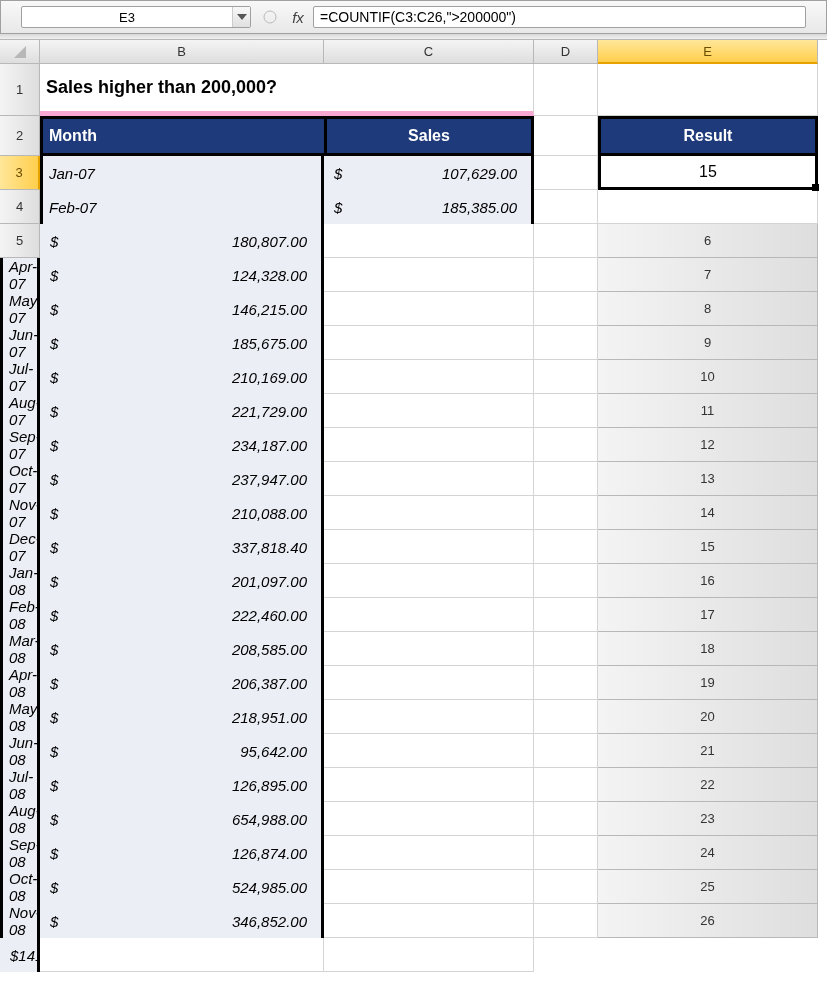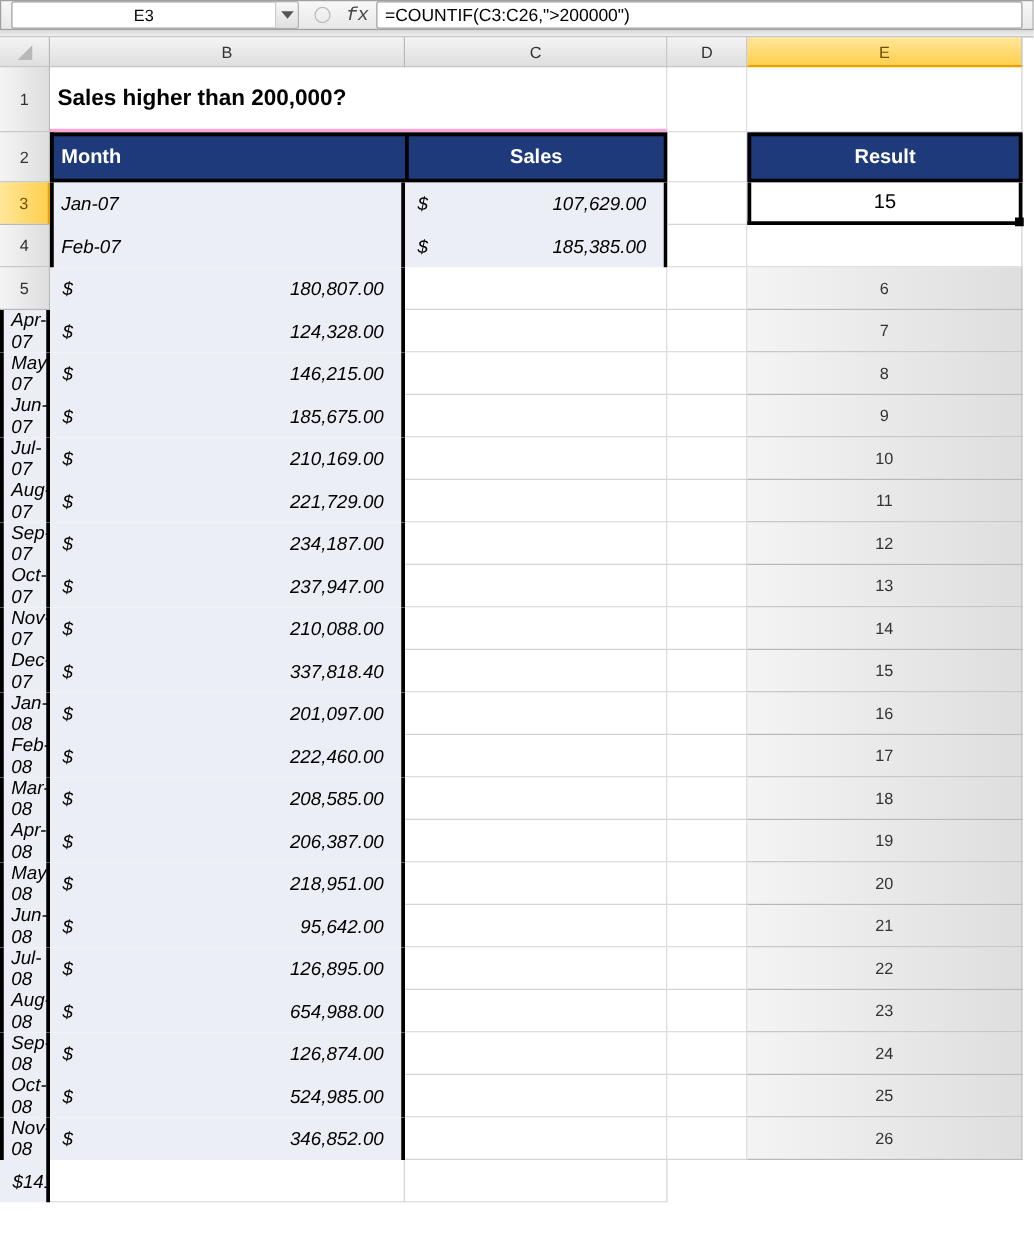--- a/index.html
+++ b/index.html
@@ -9,21 +9,21 @@
     font-size: 14px;
     background: #fff;
     user-select: none;
   }
   .formula-bar {
     display: flex;
     align-items: center;
     height: 24px;
     border: 1px solid #a0a0a0;
     background: linear-gradient(#f8f8f8,#e8e8e8);
-    padding: 4px;
+    padding: 16px;
   }
   .name-box {
     width: 230px;
     height: 22px;
     background: #fff;
     border: 1px solid #a0a0a0;
     border-radius: 2px;
     display: flex;
     align-items: center;
     margin-left: 4px;
@@ -52,21 +52,21 @@
     justify-content:center;
     color:#888;
     font-style: italic;
     font-family: "Times New Roman", serif;
     font-size: 15px;
   }
   .fx-label {
     width: 30px;
     text-align:center;
     font-style: italic;
-    font-family: Liberation Mono, monospace;
+    font-family: Liberation Sans, sans-serif;
     font-size: 15px;
     color:#444;
   }
   .formula-input {
     flex:1;
     height:22px;
     background:#fff;
     border:1px solid #a0a0a0;
     border-radius:2px;
     padding:0 6px;
@@ -124,21 +124,21 @@
     align-items:center;
     font-size:15px;
     height:34px;
     background:#fff;
     font-style:italic;
   }
   .title-cell {
     height:52px;
     font-weight:bold;
     font-size:18px;
-    border-bottom:3px solid #f9a8d4;
+    border-bottom:5px solid #f9a8d4;
     border-right:1px solid #d4d4d4;
     padding-left:6px;
     display:flex;
     align-items:center;
     background:#fff;
   }
   .hdr-month, .hdr-sales, .hdr-result {
     background:#1f3a7a;
     color:#fff;
     font-weight:bold;

